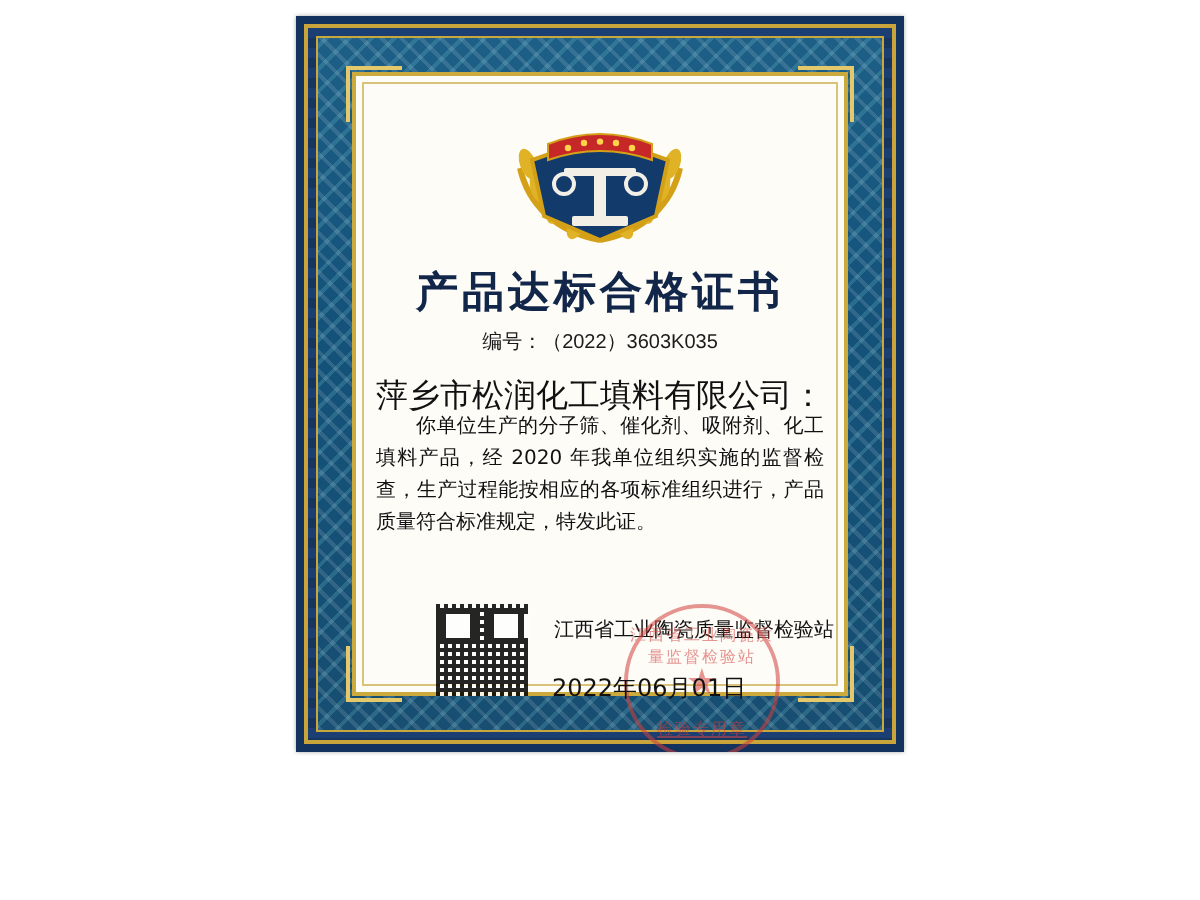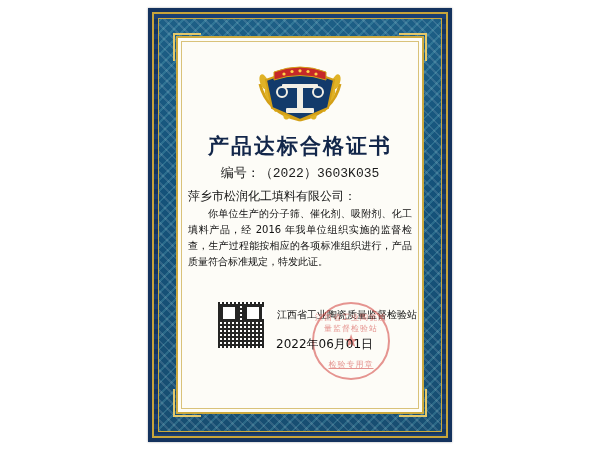--- a/index.html
+++ b/index.html
@@ -20,21 +20,21 @@
     height: 450px;
     background: #ffffff;
   }
 
   
   .cert-outer {
     position: absolute;
     left: 148px;
     top: 8px;
     width: 304px;
-    height: 434px;
+    height: 368px;
     background: #14325e;
     box-shadow: 0 0 2px rgba(0,0,0,0.35);
     overflow: hidden;
   }
   
   .cert-gold-edge {
     position: absolute;
     left: 4px; top: 4px; right: 4px; bottom: 4px;
     border: 2px solid #c8a43a;
     background:
@@ -115,31 +115,31 @@
     letter-spacing: 2px;
     color: #12264a;
   }
 
   .cert-no {
     position: absolute;
     left: 0;
     top: 124px;
     width: 240px;
     text-align: center;
-    font-size: 13px;
+    font-size: 10px;
     color: #1b1b1b;
-    font-family: Liberation Mono, monospace;
+    font-family: Liberation Sans, sans-serif;
   }
 
   .recipient {
     position: absolute;
     left: 8px;
     top: 148px;
     width: 230px;
-    font-size: 12px;
+    font-size: 16px;
     color: #111;
     font-family: "DejaVu Sans", sans-serif;
   }
 
   .body-text {
     position: absolute;
     left: 8px;
     top: 166px;
     width: 224px;
     font-size: 10px;
@@ -305,21 +305,21 @@
       </div>
 
       <div class="cert-title">产品达标合格证书</div>
 
       <div class="cert-no">
         <span>编号：</span><span>（2022）3603K035</span>
       </div>
 
       <div class="recipient">萍乡市松润化工填料有限公司：</div>
 
-      <div class="body-text">你单位生产的分子筛、催化剂、吸附剂、化工填料产品，经 2016 年我单位组织实施的监督检查，生产过程能按相应的各项标准组织进行，产品质量符合标准规定，特发此证。</div>
+      <div class="body-text">你单位生产的分子筛、催化剂、吸附剂、化工填料产品，经 2020 年我单位组织实施的监督检查，生产过程能按相应的各项标准组织进行，产品质量符合标准规定，特发此证。</div>
 
 
       <div class="qr"></div>
 
       <div class="issuer">江西省工业陶瓷质量监督检验站</div>
 
       <div class="seal">
         <div class="seal-top">江西省工业陶瓷质量监督检验站</div>
         <div class="star">★</div>
         <div class="seal-bottom">检验专用章</div>

